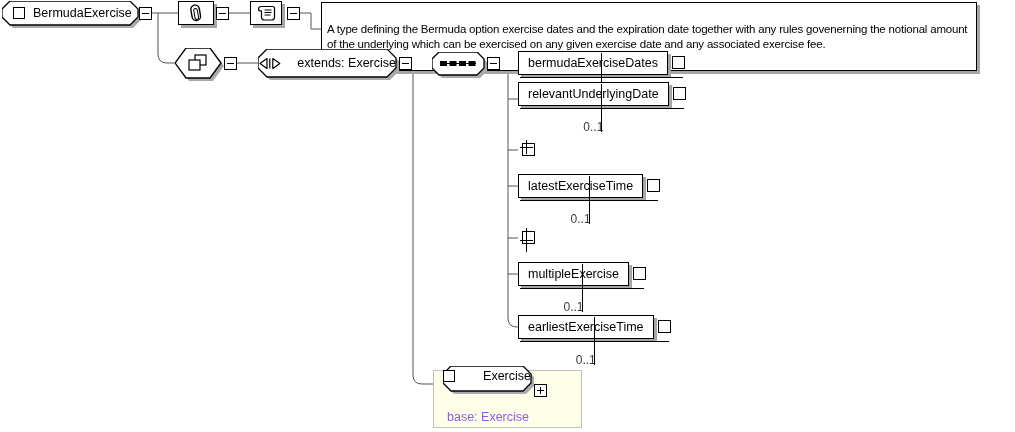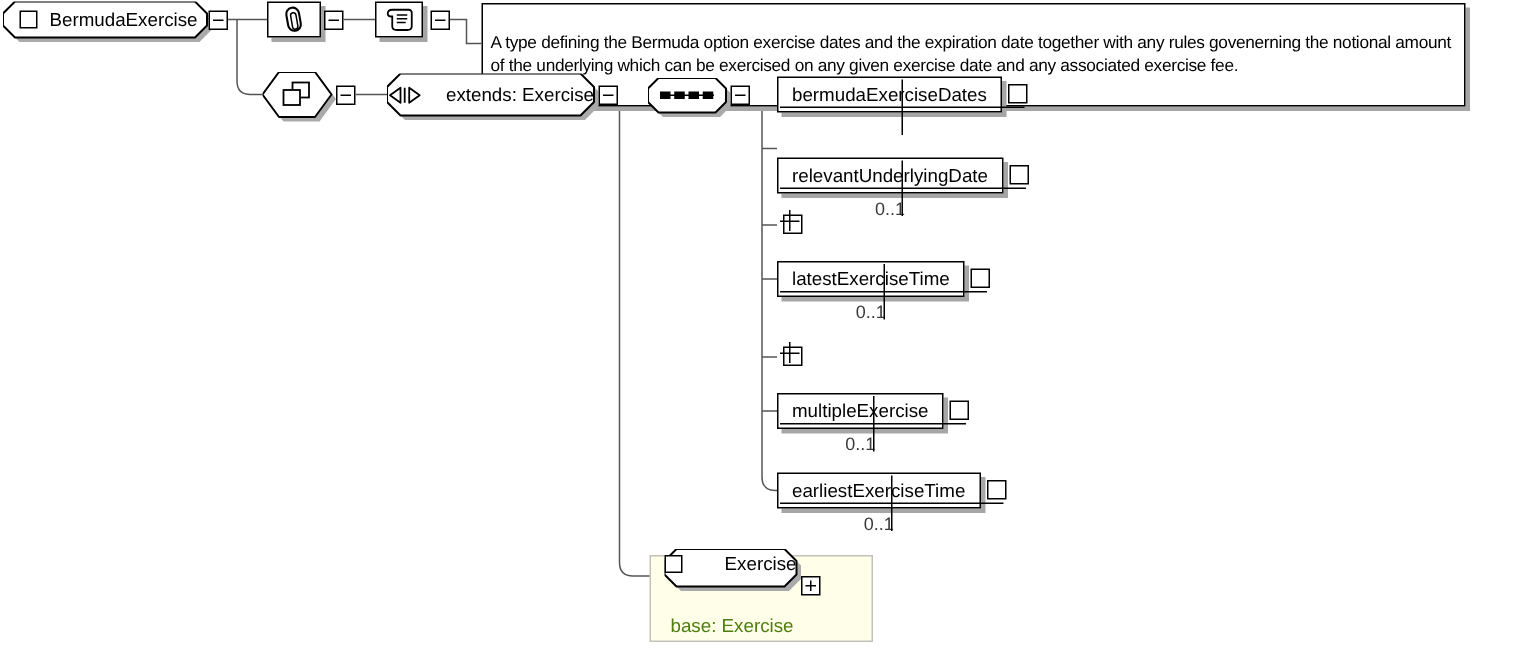--- a/index.html
+++ b/index.html
@@ -15,24 +15,24 @@
            box-shadow:3px 3px 0 #a6a6a6;display:flex;align-items:center;justify-content:center;}
   .pm{width:13px;height:13px;border:1px solid #000;background:#fff;box-sizing:border-box;position:absolute;z-index:3;}
   .pm::before{content:"";position:absolute;left:2px;right:2px;top:50%;margin-top:-0.5px;height:1px;background:#000;}
   .pm.plus::after{content:"";position:absolute;top:2px;bottom:2px;left:50%;margin-left:-0.5px;width:1px;background:#000;}
   .pm.inline{position:static;flex:none;margin-left:4px;margin-top:5px;}
   .docbox{position:absolute;left:321px;top:2px;width:644px;z-index:2;background:#fff;border:1px solid #000;
           box-shadow:3px 3px 0 #a6a6a6;padding:19px 5px;font-size:11.5px;letter-spacing:-0.2px;line-height:14.5px;}
   .child-row{position:absolute;left:518px;display:flex;align-items:flex-start;z-index:2;}
   .child-box{background:#fff;border:1px solid #000;box-shadow:3px 3px 0 #a6a6a6;height:24px;box-sizing:border-box;
              line-height:22px;padding:0 9px;font-size:12.5px;white-space:nowrap;}
-  .cardinality{text-align:center;margin-top:3px;font-size:12px;color:#3a3a3a;height:14px;}
+  .cardinality{text-align:center;margin-top:14px;font-size:12px;color:#3a3a3a;height:14px;}
   .group{position:absolute;left:433px;top:370px;width:149px;height:58px;background:#fffee8;
          border:1px solid #c2c2ba;box-sizing:border-box;z-index:0;}
-  .base-caption{position:absolute;left:447px;top:410px;font-size:12.5px;color:#4d7c0f;z-index:2;white-space:nowrap;}
+  .base-caption{position:absolute;left:447px;top:410px;font-size:12.5px;color:#8b5cf6;z-index:2;white-space:nowrap;}
 </style>
 </head>
 <body>
 
 <div id="canvas">
 
   <div class="group"></div>
 
   <div>
     <svg class="lines" width="1015" height="432" viewBox="0 0 1015 432">
@@ -133,21 +133,21 @@
   <span class="pm" style="left:487px;top:57px"></span>
 
   <div class="child-row" style="top:51px">
     <div>
       <div class="child-box"><span>bermudaExerciseDates</span></div>
       <div class="cardinality"></div>
     </div>
     <span class="pm plus inline"></span>
   </div>
 
-  <div class="child-row" style="top:105px">
+  <div class="child-row" style="top:82px">
     <div>
       <div class="child-box"><span>relevantUnderlyingDate</span></div>
       <div class="cardinality">0..1</div>
     </div>
     <span class="pm plus inline"></span>
   </div>
 
   <div class="child-row" style="top:138px">
     <span class="pm plus inline"></span>
   </div>

